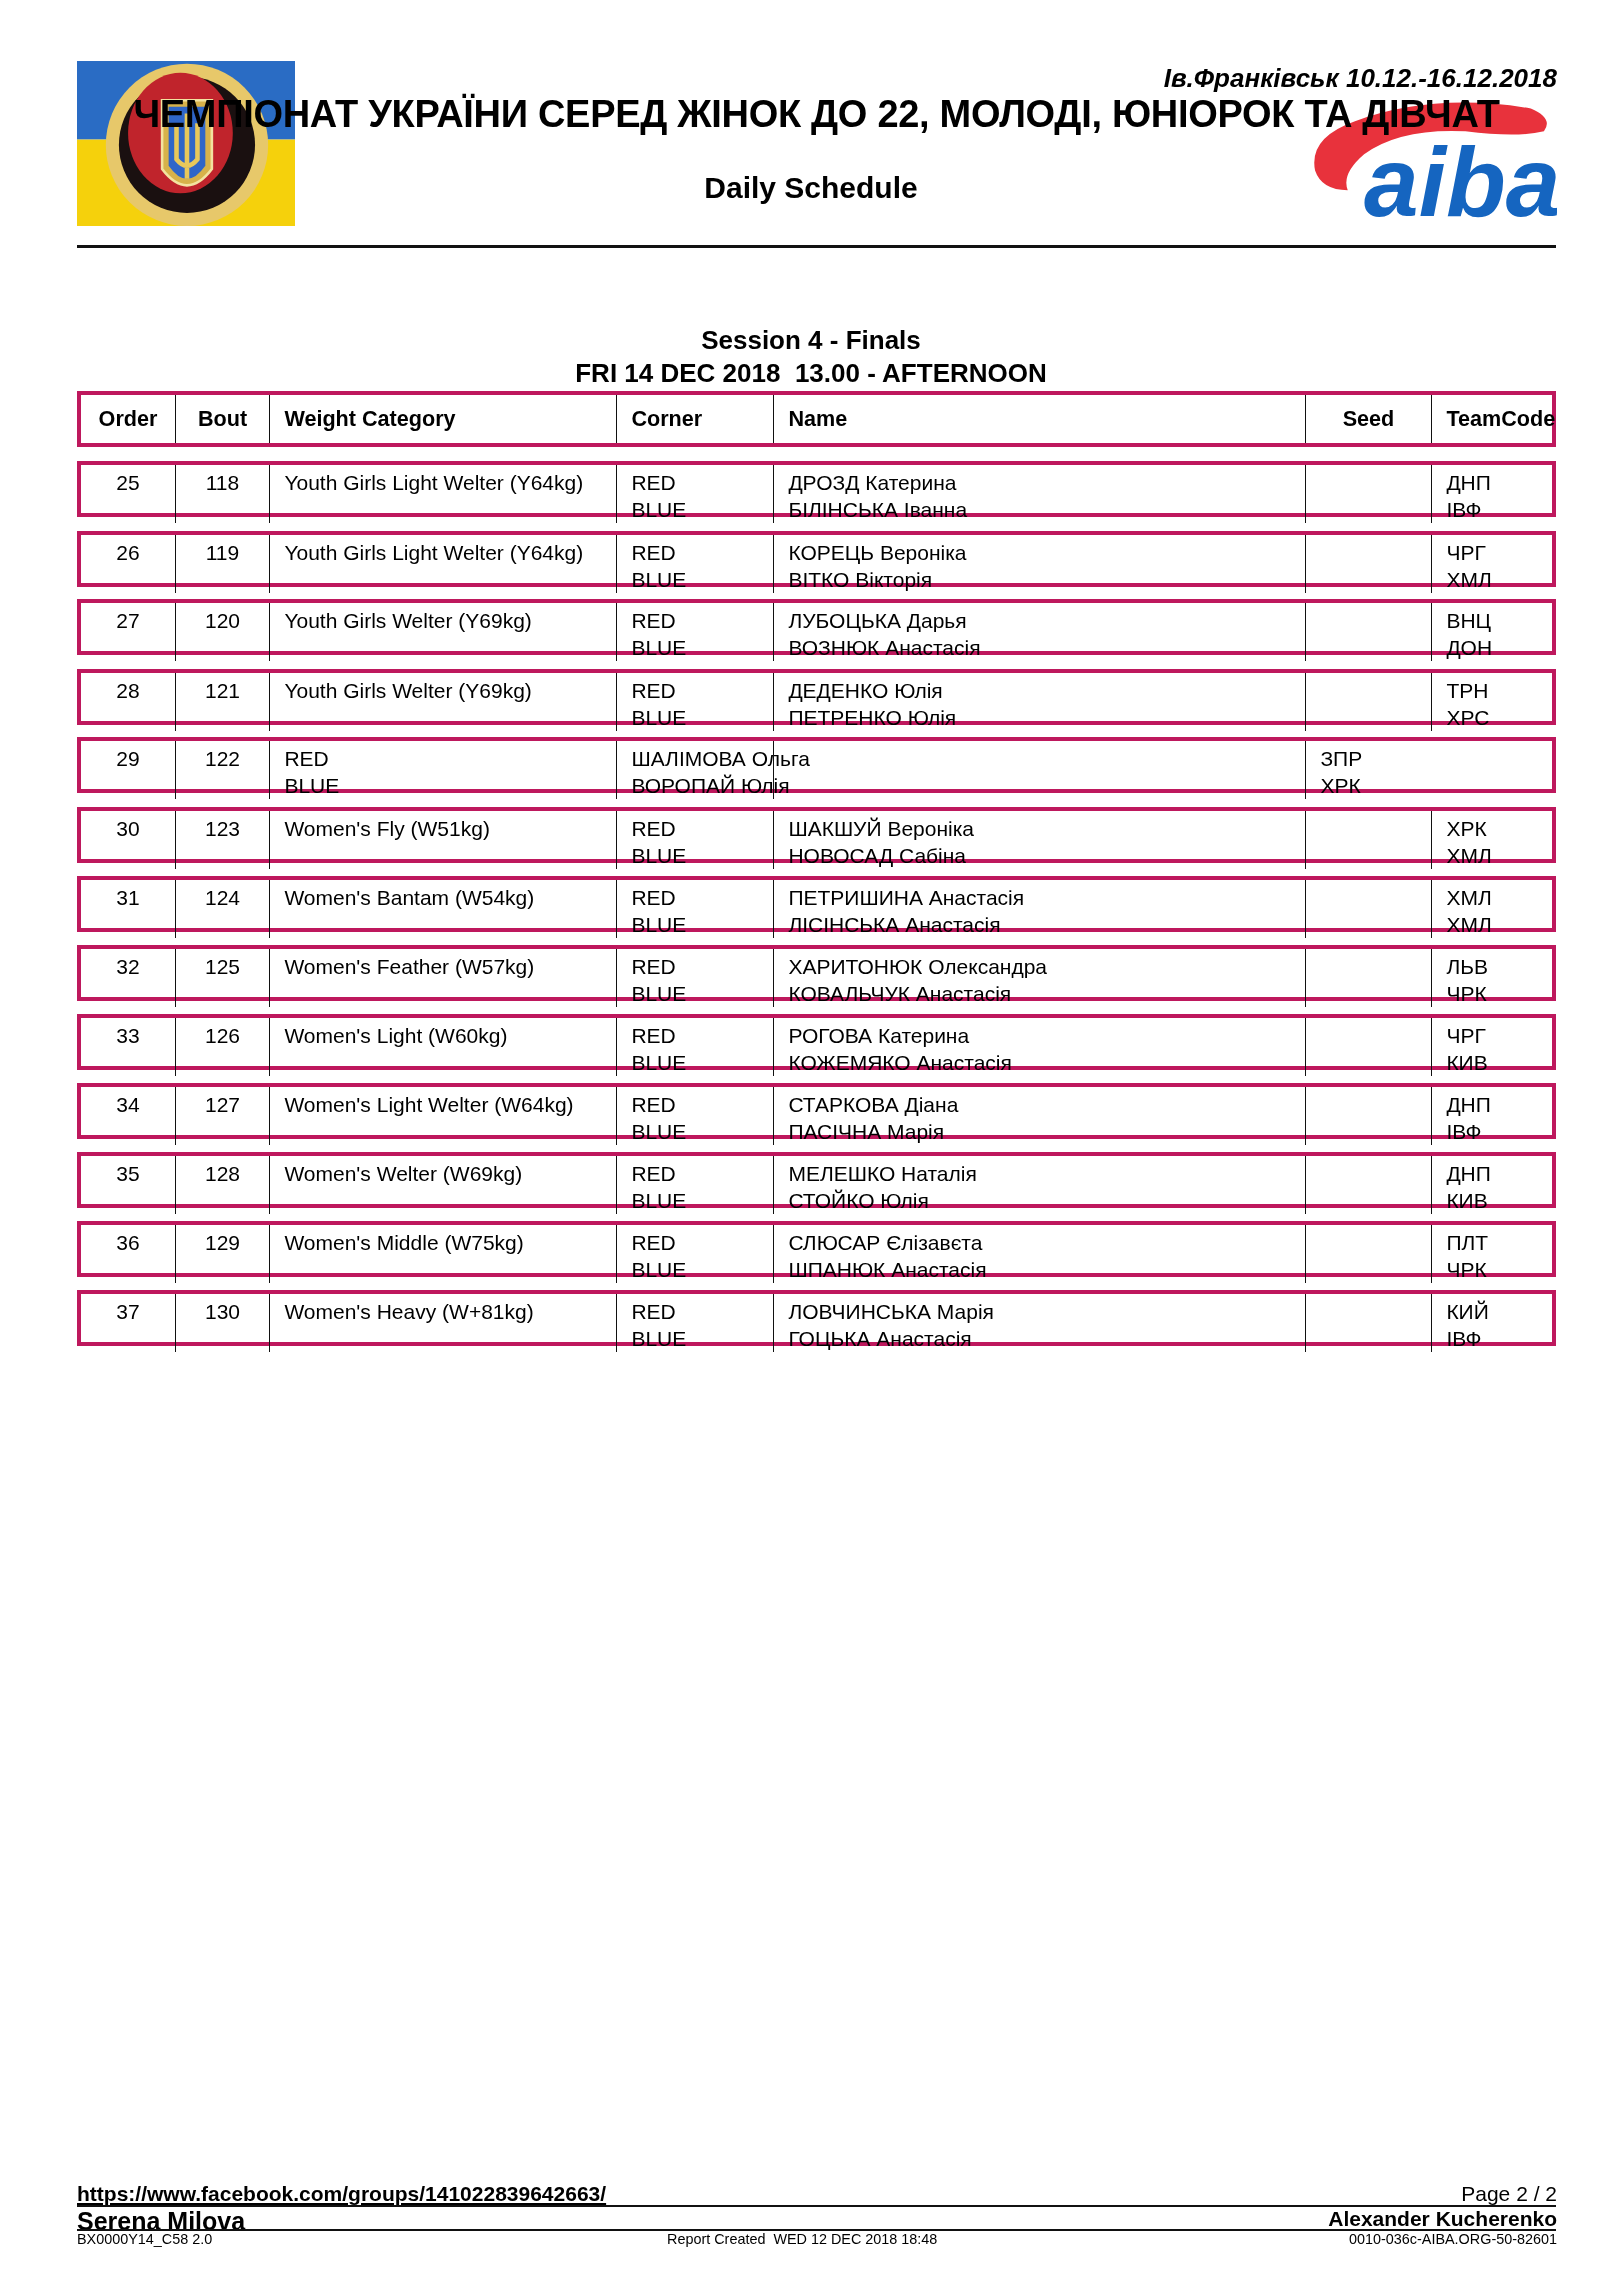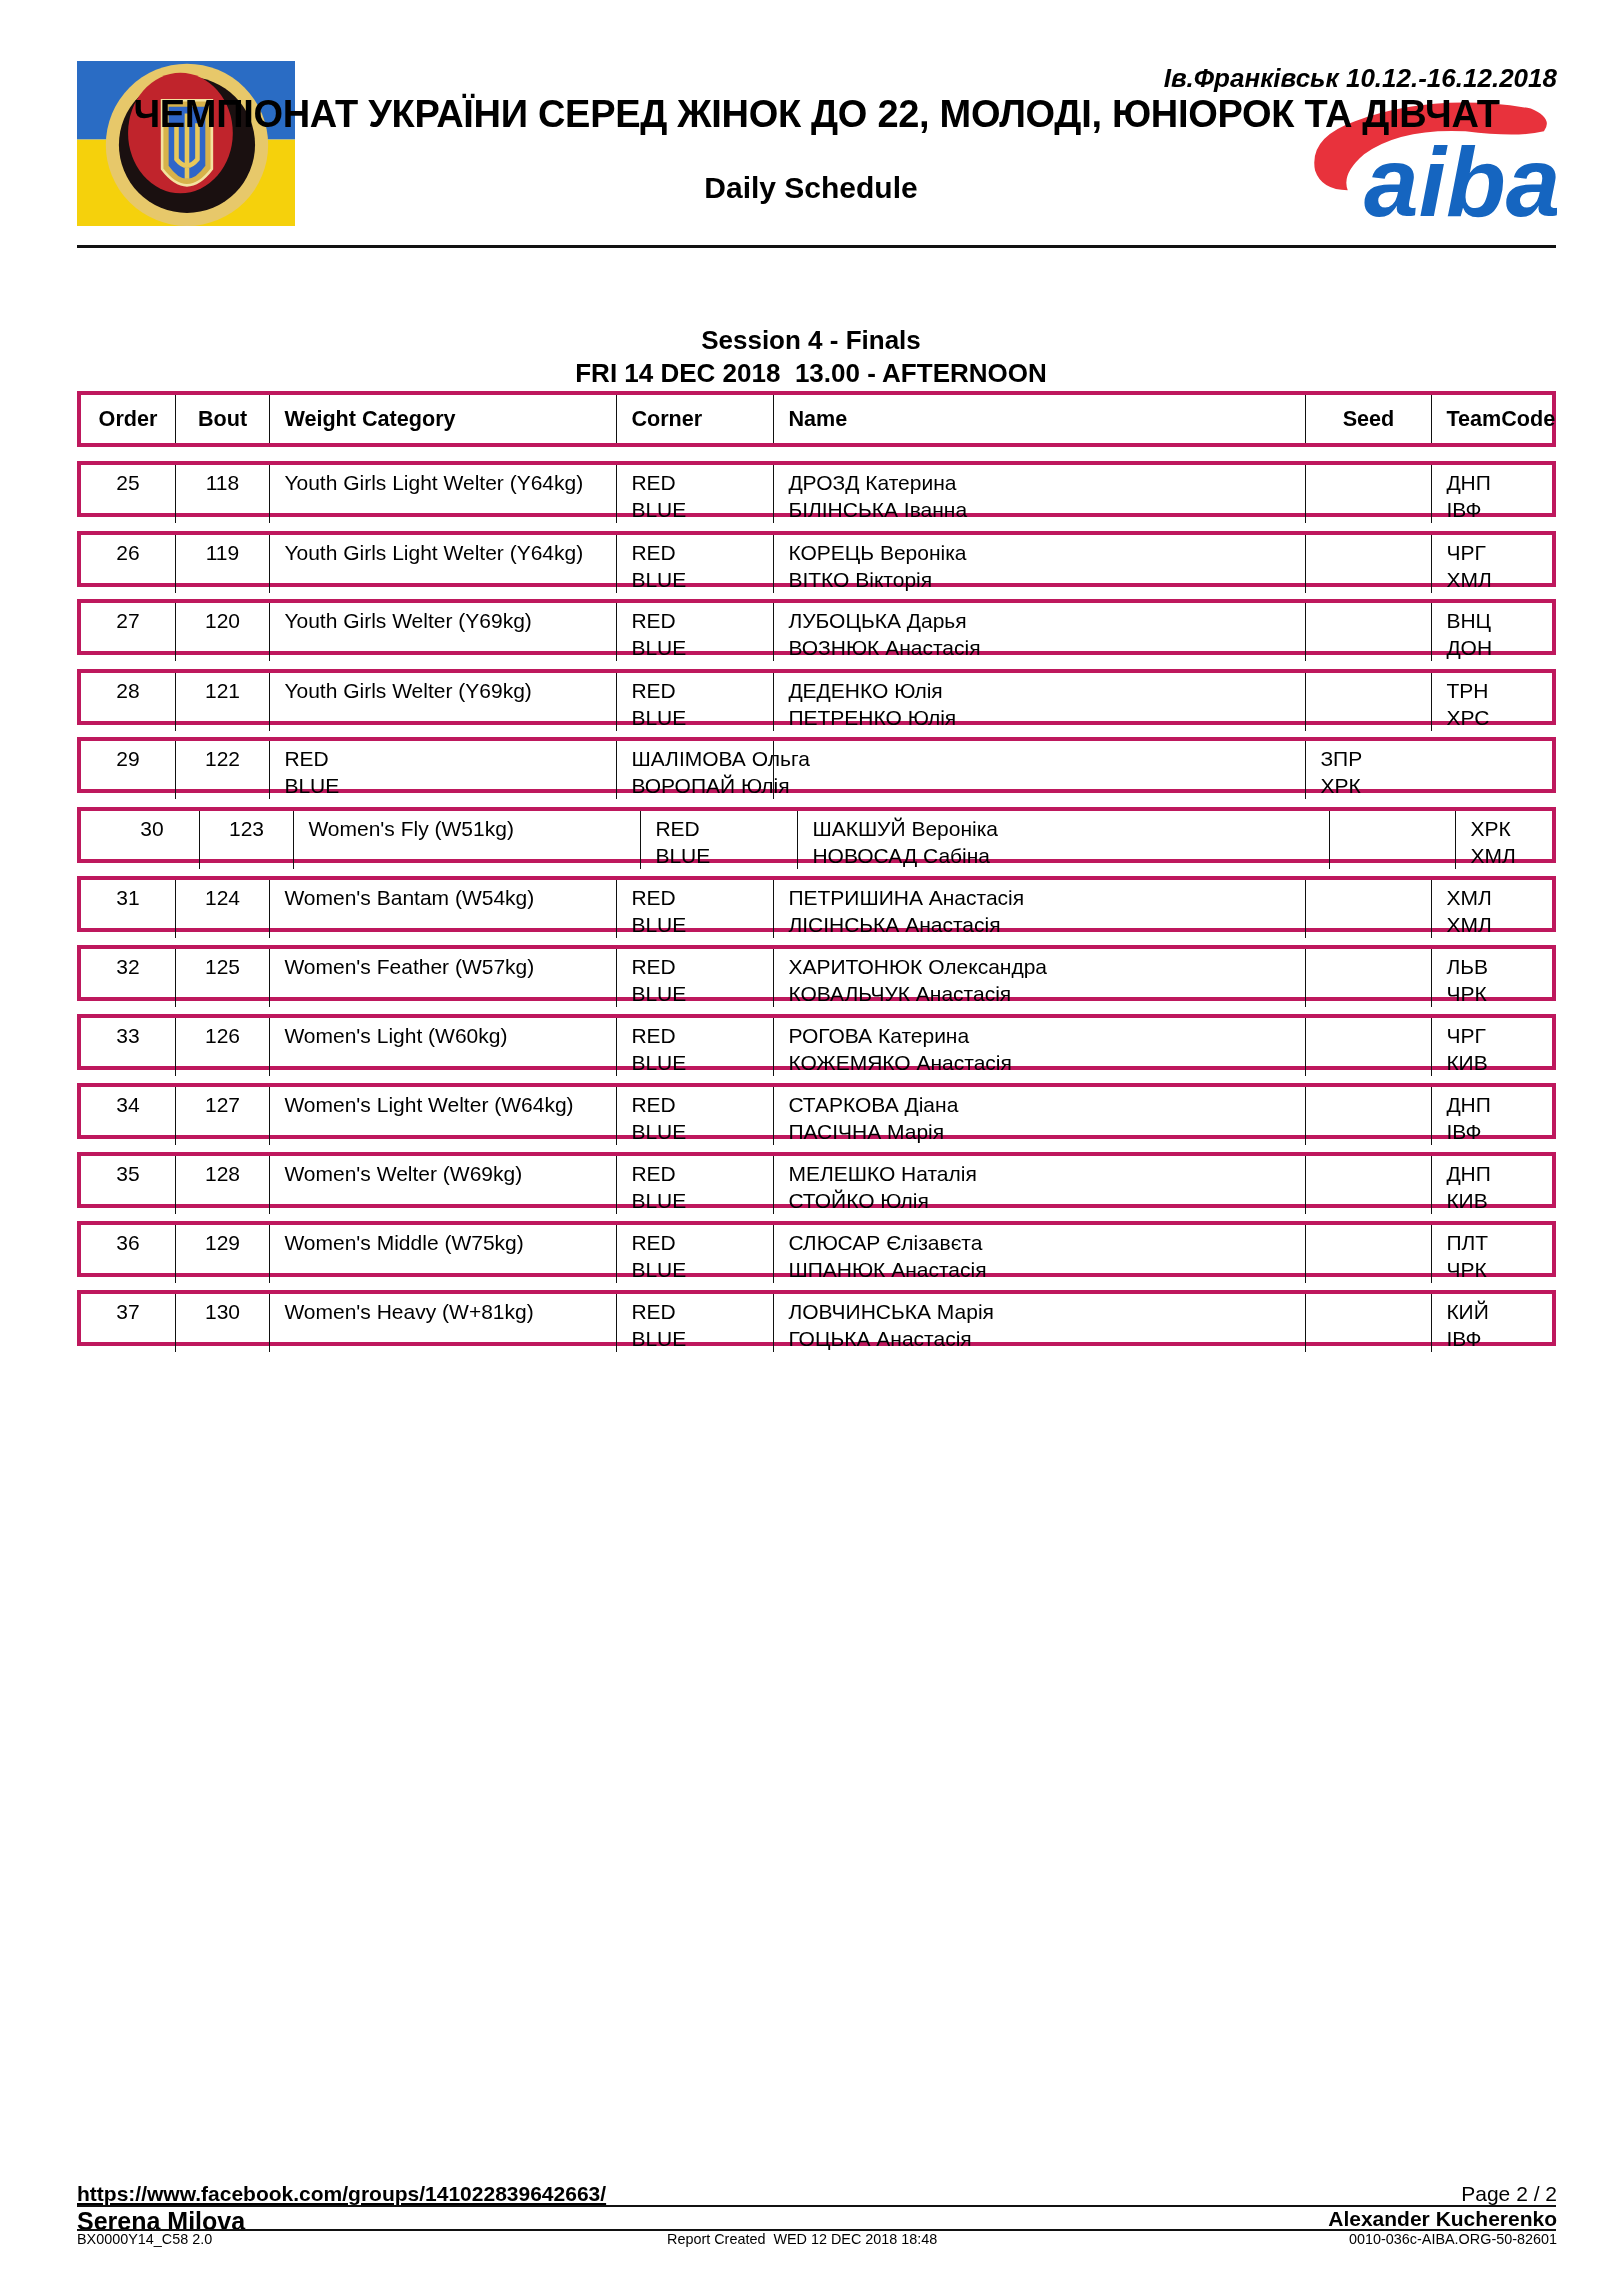--- a/index.html
+++ b/index.html
@@ -192,21 +192,21 @@
     </div>
     <div class="c-center">
       <span class="line"></span>
       <span class="line"></span>
     </div>
     <div>
       <span class="line">ЗПР</span>
       <span class="line">ХРК</span>
     </div>
   </div>
-    <div class="grid bout-row" style="top: 807px; padding-left: 24px;">
+    <div class="grid bout-row" style="top: 807px;">
     <div class="c-center">30</div>
     <div class="c-center">123</div>
     <div>Women's Fly (W51kg)</div>
     <div>
       <span class="line">RED</span>
       <span class="line">BLUE</span>
     </div>
     <div>
       <span class="line">ШАКШУЙ Вероніка</span>
       <span class="line">НОВОСАД Сабіна</span>

